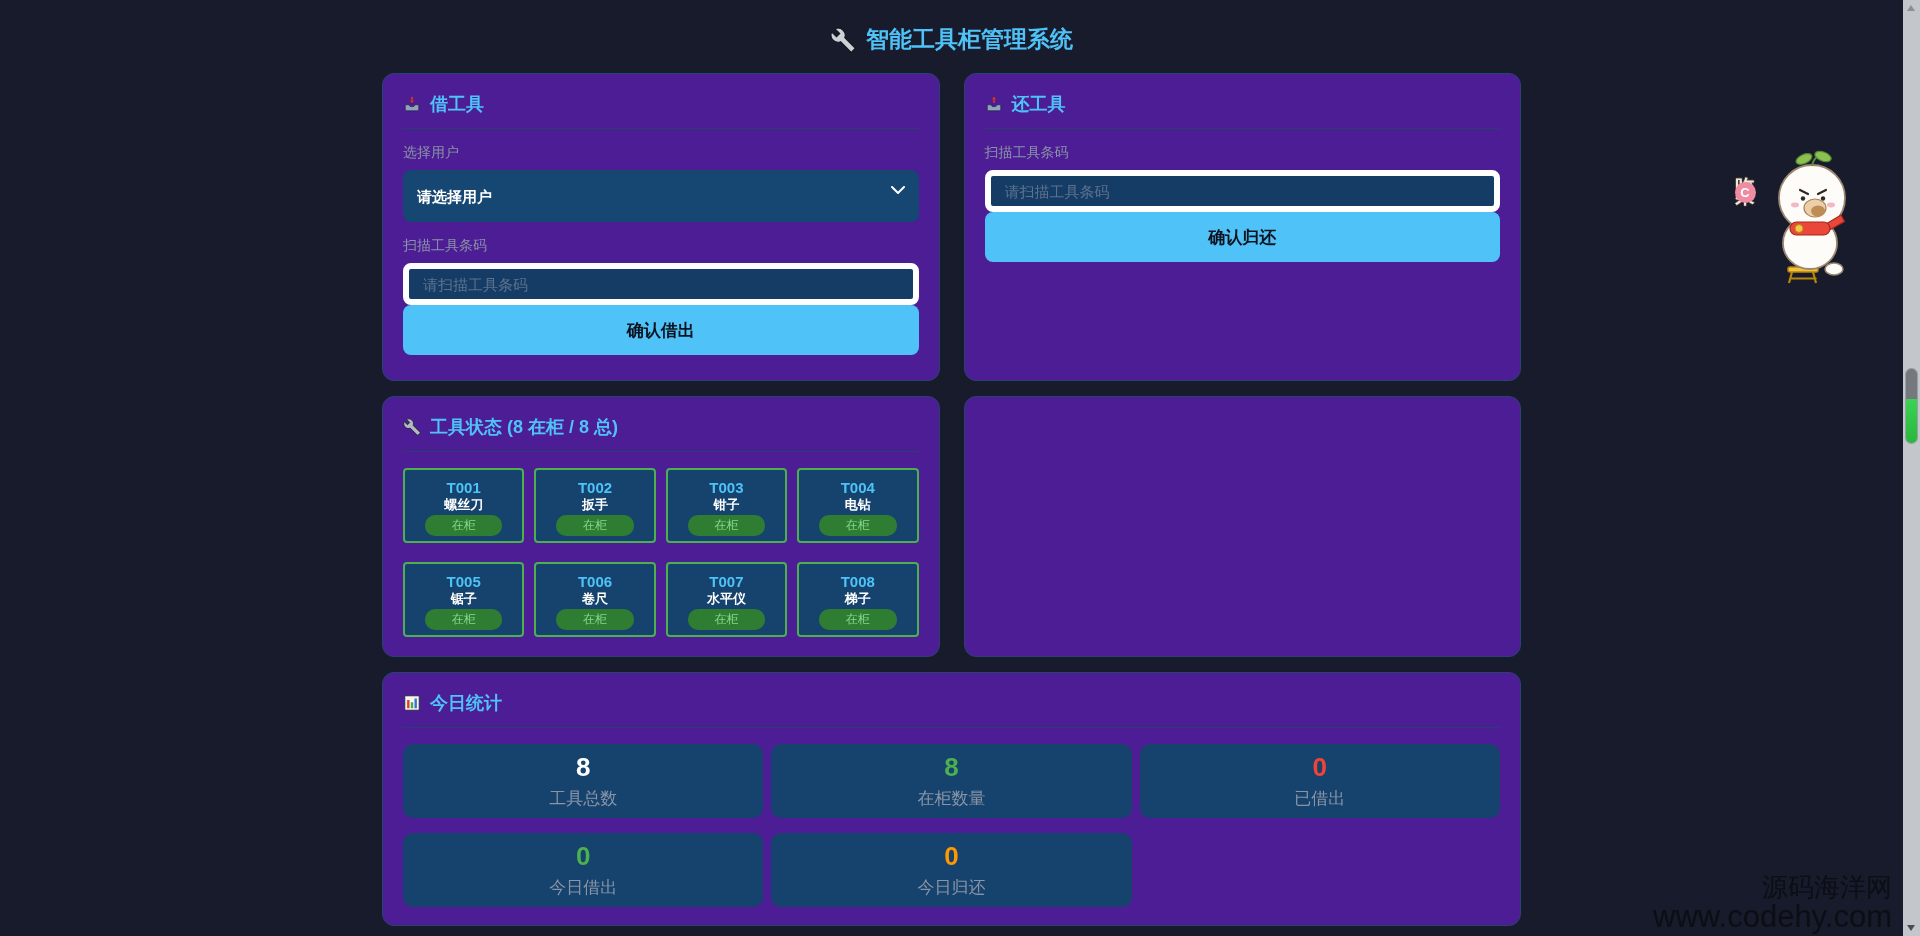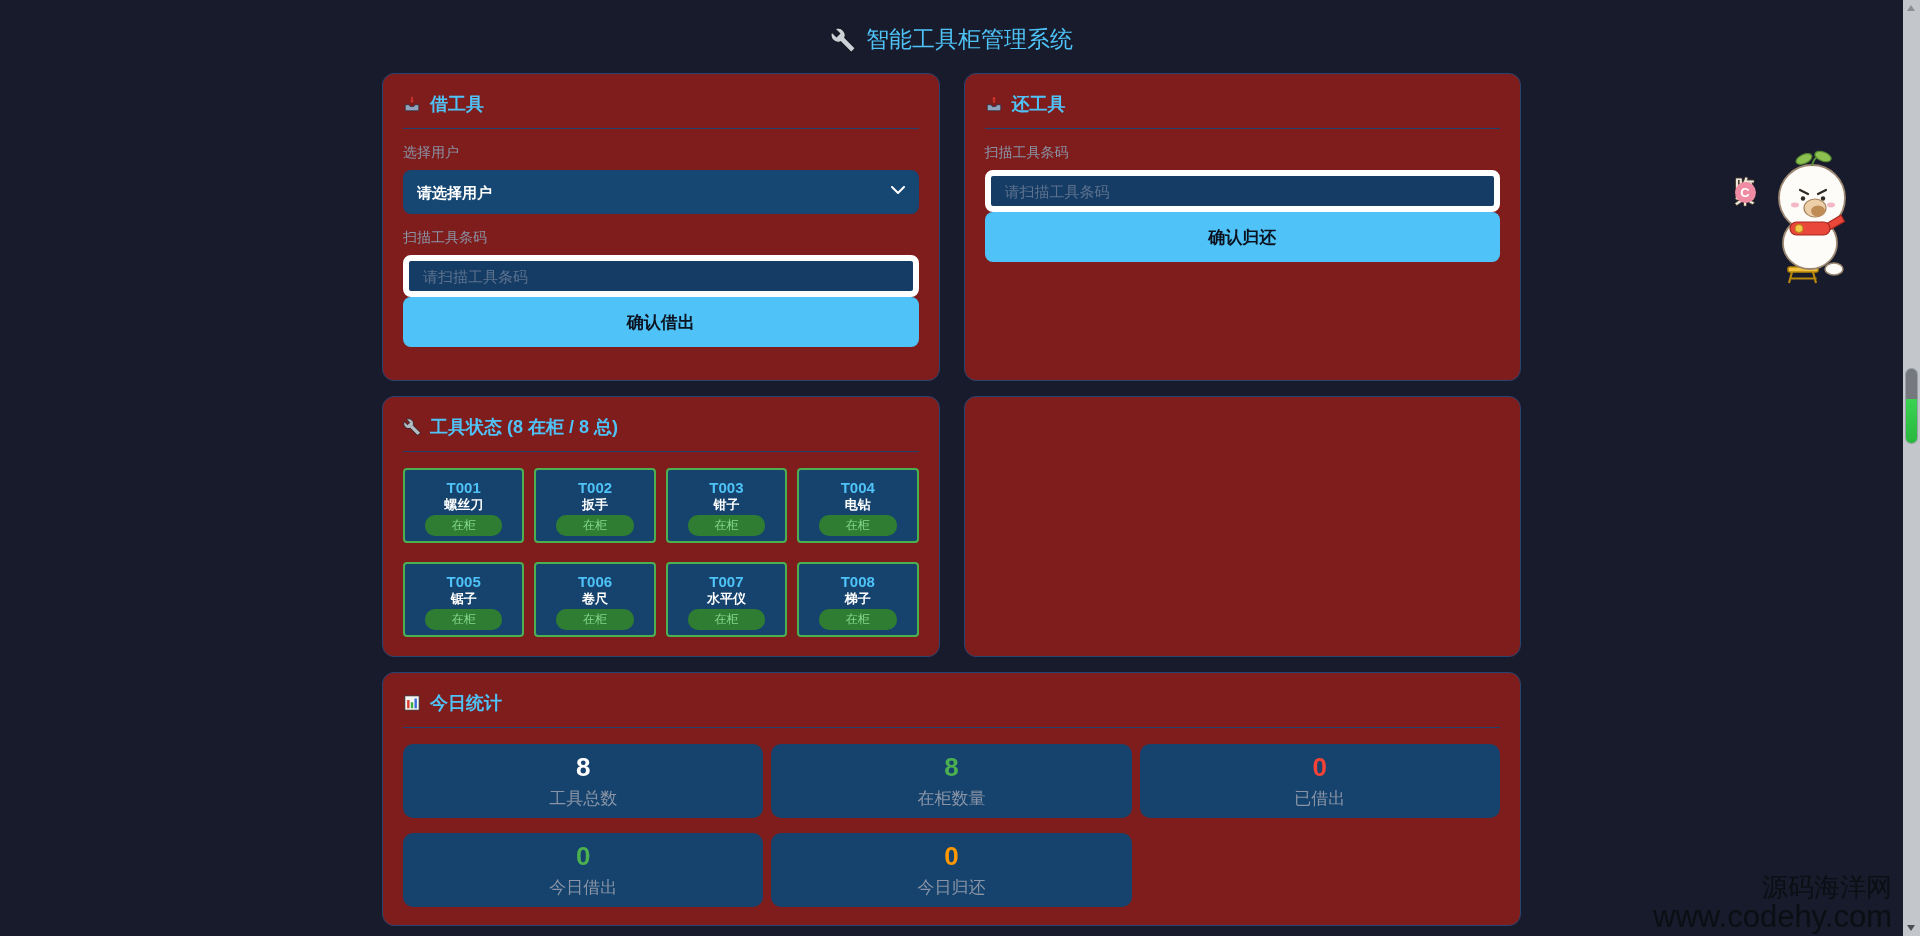--- a/index.html
+++ b/index.html
@@ -9,48 +9,48 @@
     font-family: "Liberation Sans", "DejaVu Sans", sans-serif;
     position: relative;
   }
   .viewport { position: absolute; left: 0; top: 0; right: 17px; height: 936px; }
   .container { width: 1139px; margin: 0 auto; }
 
   h1.page-title {
     text-align: center;
     color: #4fc3f7;
     font-size: 23px;
-    font-weight: normal;
+    font-weight: bold;
     padding: 24px 0 18px 0;
     display: flex; align-items: center; justify-content: center; gap: 10px;
   }
 
   .grid2 { display: grid; grid-template-columns: 1fr 1fr; column-gap: 24px; margin-bottom: 15px; }
 
   .panel {
-    background: #7f1d1d;
+    background: #4c1d95;
     border: 1px solid #27436f;
     border-radius: 12px;
     padding: 18px 20px;
   }
   .row1 .panel { height: 308px; }
   .row2 .panel { height: 261px; }
 
   .panel-header {
     display: flex; align-items: center; gap: 9px;
     color: #4fc3f7; font-size: 18px; font-weight: bold;
     padding-bottom: 12px;
     border-bottom: 1px solid #24406b;
   }
 
   .field-label { display: block; color: #8a94a6; font-size: 14px; margin: 15px 0 8px 0; }
 
   .select-wrap { position: relative; }
   select.user-select {
-    width: 100%; height: 44px;
+    width: 100%; height: 52px;
     background: #164672; color: #ffffff;
     font-weight: bold; font-size: 15px;
     border: none; border-radius: 8px;
     padding: 0 14px;
     appearance: none; -webkit-appearance: none;
     font-family: "Liberation Sans", "DejaVu Sans", sans-serif;
   }
   .select-chevron { position: absolute; right: 14px; top: 16px; pointer-events: none; }
 
   input.barcode-input {

